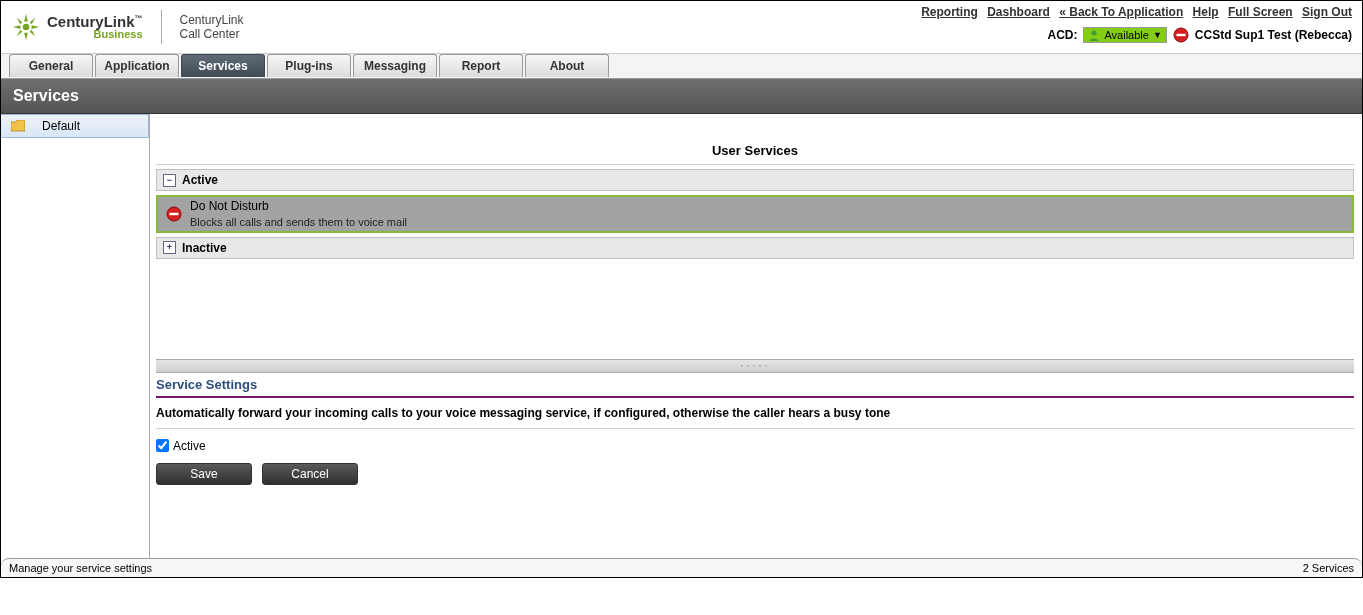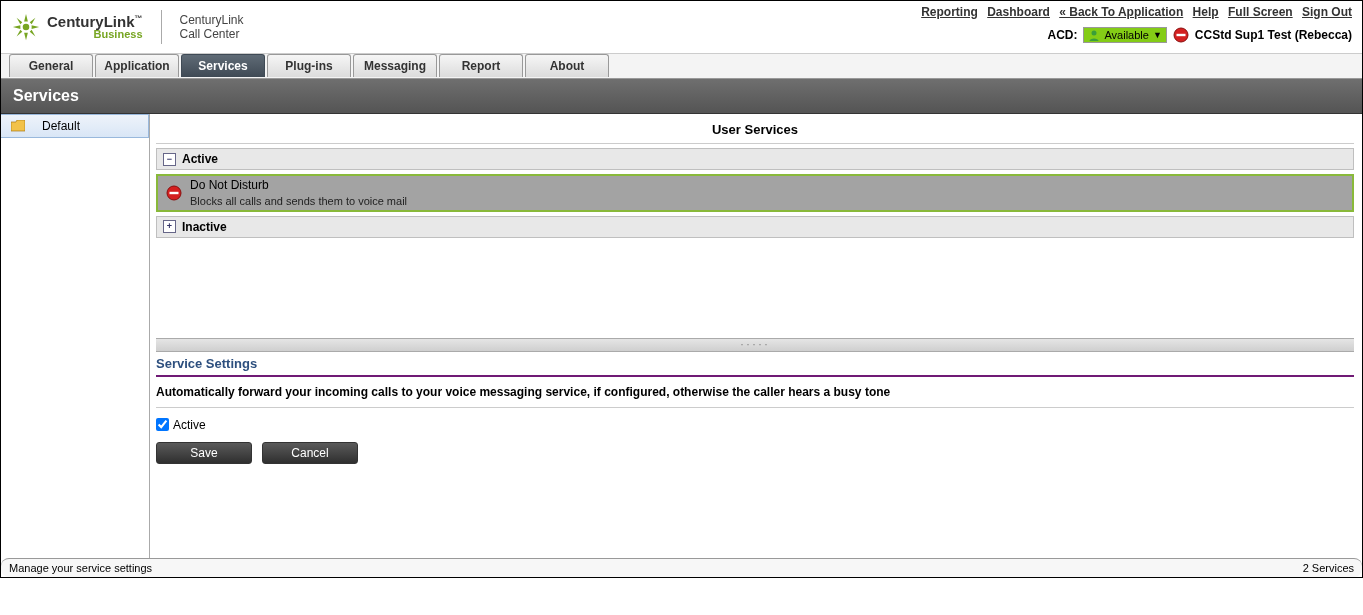--- a/index.html
+++ b/index.html
@@ -35,21 +35,21 @@
 
   
   .titlebar { background:linear-gradient(#6f6f6f,#545454); color:#fff; font-weight:bold; font-size:16px; padding:4px 12px; height:26px; display:flex; align-items:center; border-bottom:1px solid #333; }
 
   
   .main { display:flex; height:calc(615px - 52px - 24px - 34px - 18px); }
   .sidebar { width:148px; border-right:1px solid #aaa; background:#fff; }
   .side-item { display:flex; align-items:center; gap:17px; padding:4px 10px; background:linear-gradient(#eef3fa,#d9e6f6); border:1px solid #99b8dc; border-left:none; font-size:12px; cursor:pointer; }
   .folder-icon { width:14px; height:12px; display:inline-block; }
 
-  .content { flex:1; position:relative; padding:4px 8px 0 6px; overflow:hidden; }
+  .content { flex:1; position:relative; padding:4px 8px 0 6px; overflow:hidden;margin-top:21px; }
   .panel-title { text-align:center; font-weight:bold; font-size:13px; padding:4px 0 6px; border-bottom:1px solid #ccc; }
   .group-header { background:#e8e8e8; border:1px solid #bfbfbf; padding:3px 6px; font-size:12px; font-weight:bold; display:flex; align-items:center; gap:6px; cursor:pointer; margin-top:4px; }
   .toggle-box { width:11px; height:11px; border:1px solid #668; background:#fff; display:inline-flex; align-items:center; justify-content:center; font-size:9px; color:#336; line-height:1; }
   .active-item { border:2px solid #89b93a; background:#a3a3a3; margin:4px 0; padding:2px 8px; display:flex; align-items:center; gap:8px; cursor:pointer; }
   .dnd-circle { width:16px; height:16px; }
   .active-item .titles { display:flex; flex-direction:column; line-height:1.3; }
   .active-item .t1 { font-size:12px; }
   .active-item .t2 { font-size:11px; color:#222; }
 
   .splitter { height:12px; background:linear-gradient(#e5e5e5,#cfcfcf); border-top:1px solid #aaa; border-bottom:1px solid #aaa; margin-top:100px; position:relative; }

